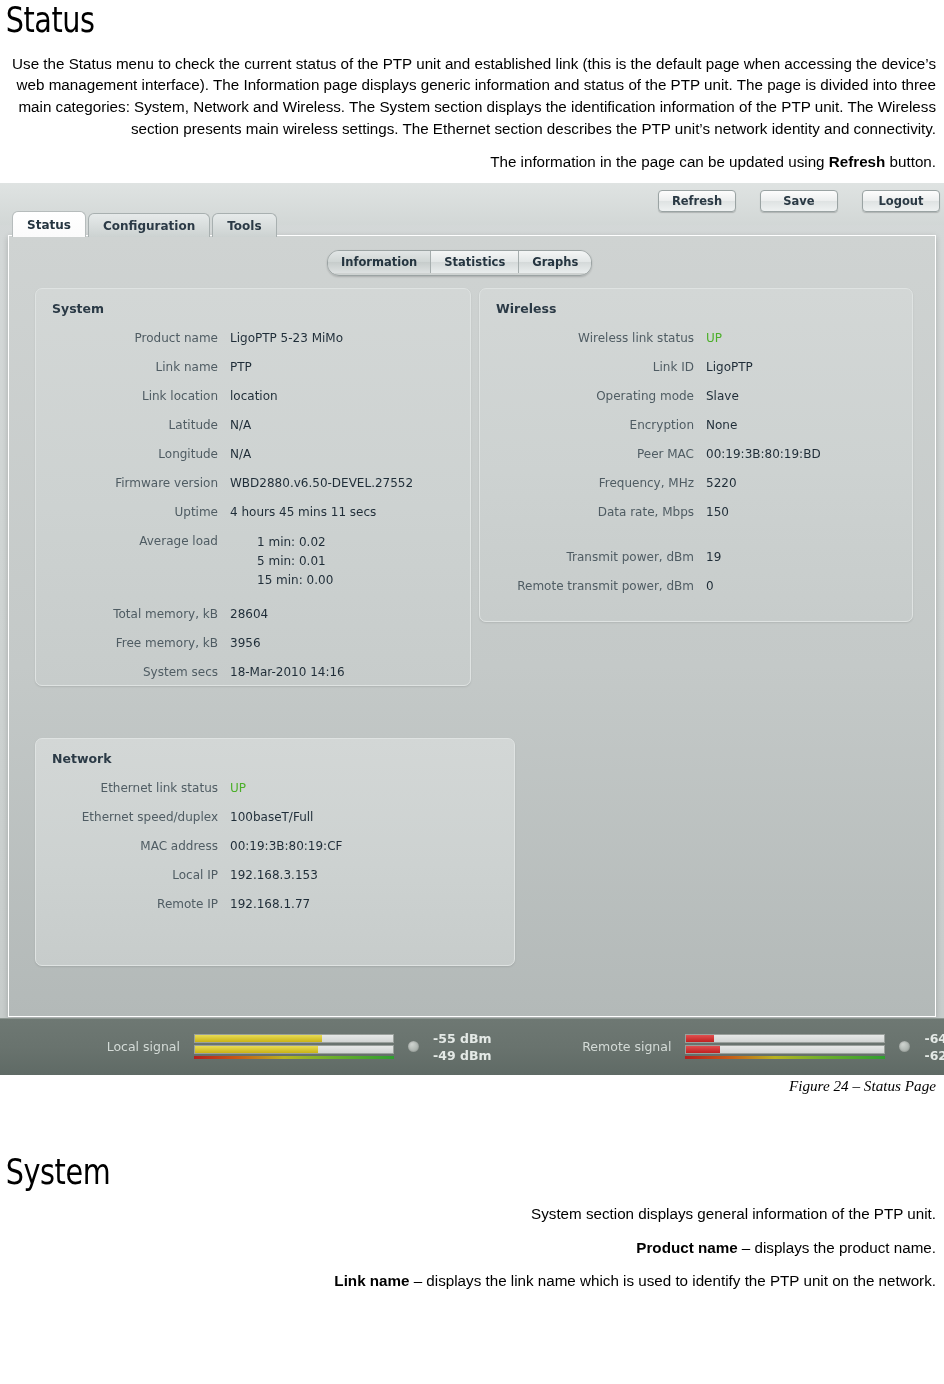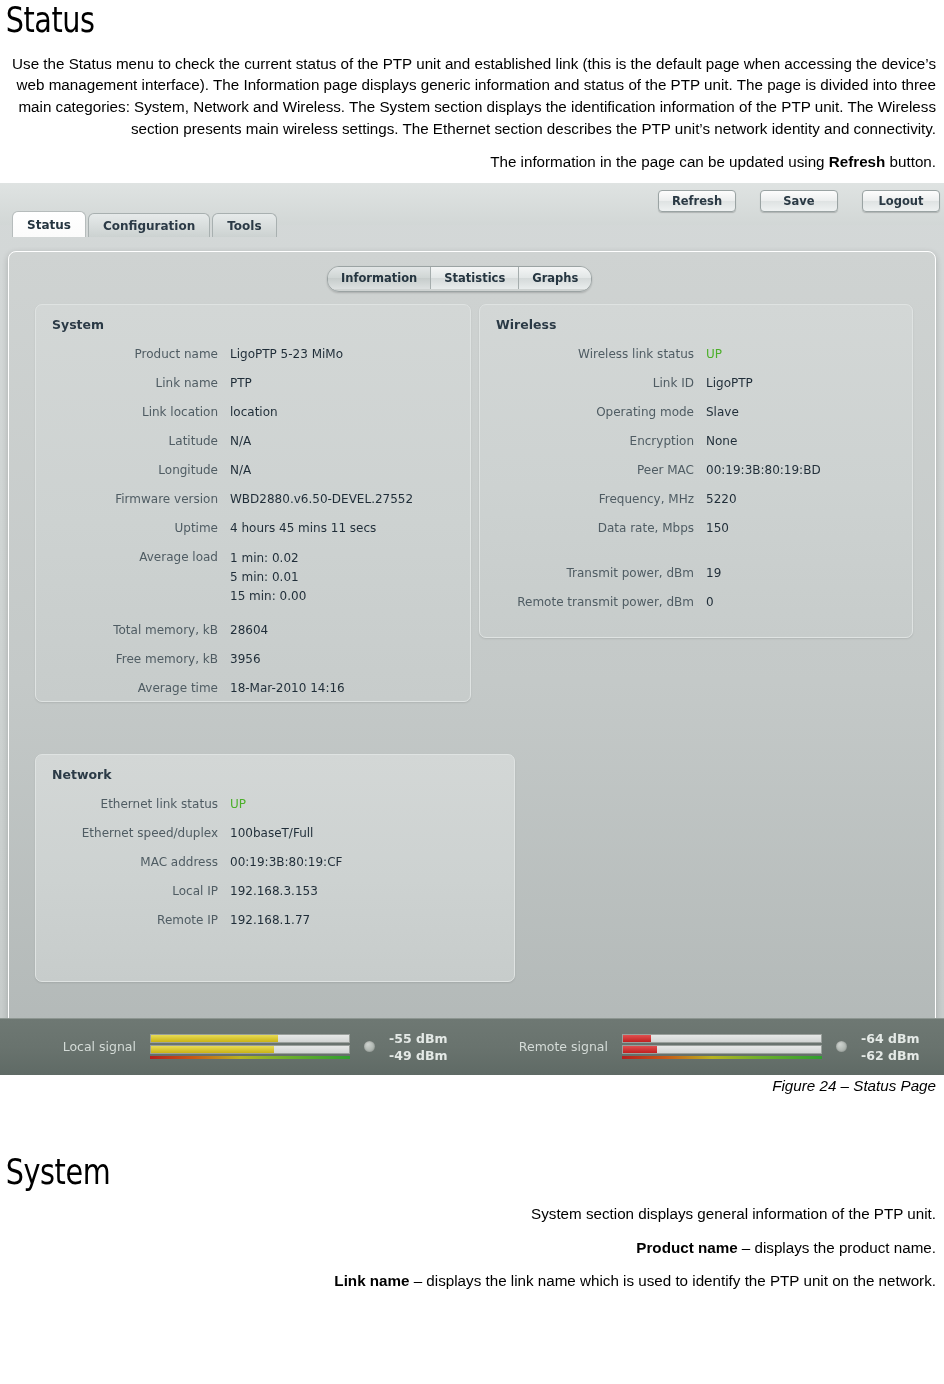--- a/index.html
+++ b/index.html
@@ -38,20 +38,21 @@
     padding: 0 4px 0 2px;
     text-align: right;
   }
   .para-intro { margin-top: 14px !important; }
   .para-refresh { margin-top: 12px !important; margin-bottom: 10px !important; }
   .figcap {
     font-size: 13.5px;
     font-style: italic;
     margin: 0;
     padding: 8px 0 0 2px;
+    font-family: Liberation Serif, serif;
   }
   .sec-gap { height: 56px; }
   .doc .body-line { margin-top: 12px !important; }
 
   
   .shot {
     position: relative;
     width: 944px;
     height: 892px;
     background: linear-gradient(180deg,#d4d8d8 0%, #cfd4d3 40%, #c6cbca 100%);
@@ -114,25 +115,25 @@
     background: linear-gradient(180deg,#ffffff 0%,#fbfbfb 100%);
     border-color: #b6bcbc;
     color: #253540;
     height: 26px;
     line-height: 26px;
   }
 
   
   .window {
     position: absolute;
-    left: 8px; top: 68px;
+    left: 8px; top: 52px;
     width: 928px; height: 782px;
     background: linear-gradient(180deg,#cfd3d2 0%, #c4c9c8 55%, #b3b9b8 100%);
     border: 1px solid #ffffff;
-    border-radius: 8px;
+    border-radius: 0;
     box-shadow: 0 2px 6px rgba(0,0,0,0.20);
     box-sizing: border-box;
     overflow: hidden;
   }
 
   
   .subtabs {
     position: absolute;
     left: 318px; top: 14px;
     display: flex;
@@ -195,39 +196,40 @@
     line-height: 17px;
   }
   .val {
     font-size: 12px;
     font-weight: normal;
     color: #1f2d38;
     white-space: nowrap;
     line-height: 17px;
   }
   .val.up { color: #4caf2a; }
-  .val.multi { line-height: 19px; }
+  .val.multi { line-height: 19px; margin-left: 27px; }
   
   #card-system  .lbl { width: 182px; }
   #card-network .lbl { width: 182px; }
   #card-wireless.card .lbl { width: 214px; }
 
   
   .sigbar {
     position: absolute;
     left: 0; right: 0; bottom: 0;
     height: 56px;
     background: linear-gradient(180deg,#6e7873 0%, #69736e 50%, #5f6a65 100%);
     border-top: 1px solid #8d9691;
     display: flex;
   }
   .sig-group {
     flex: 1;
     display: flex;
     align-items: center;
+    padding-left: 44px;
     box-sizing: border-box;
   }
   .sig-label {
     font-size: 12.5px;
     color: #d4dbd7;
     width: 150px;
     text-align: right;
     padding-right: 14px;
     box-sizing: border-box;
   }
@@ -340,21 +342,21 @@
         </div>
         <div class="row spacer-before">
           <div class="lbl">Total memory, kB</div>
           <div class="val">28604</div>
         </div>
         <div class="row">
           <div class="lbl">Free memory, kB</div>
           <div class="val">3956</div>
         </div>
         <div class="row">
-          <div class="lbl">Average time</div>
+          <div class="lbl">System secs</div>
           <div class="val">18-Mar-2010 14:16</div>
         </div>
       </div>
     </div>
 
     <div class="card" id="card-network">
       <div class="card-title">Network</div>
       <div class="rows">
         <div class="row">
           <div class="lbl">Ethernet link status</div>

